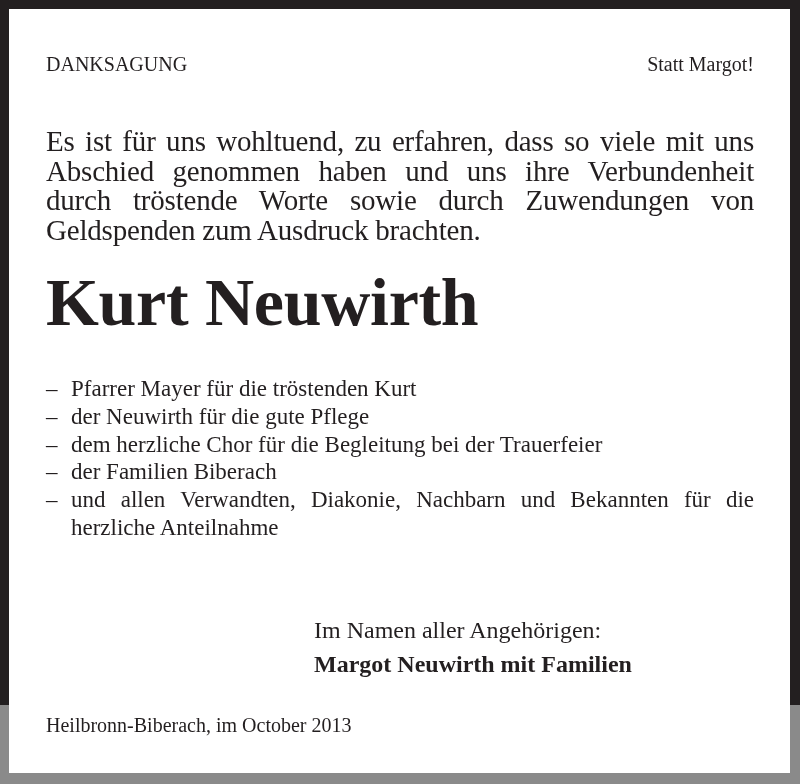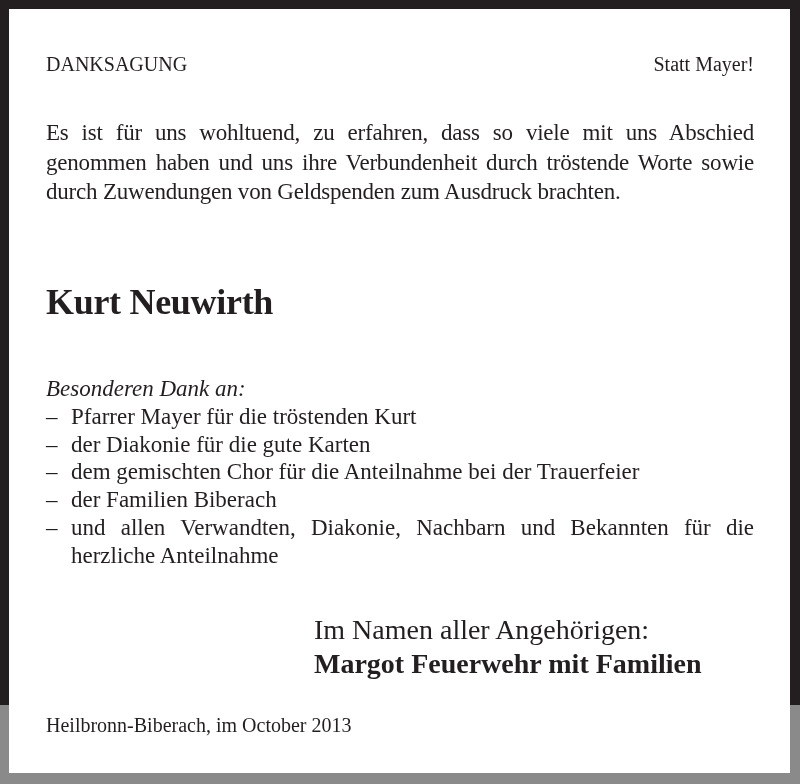--- a/index.html
+++ b/index.html
@@ -30,104 +30,103 @@
     }
     .head-row {
       position: absolute;
       top: 41px; left: 0; width: 708px;
       font-size: 20px;
       line-height: 28px;
       display: flex; justify-content: space-between;
     }
     .intro {
       position: absolute;
-      top: 109px; left: 0; width: 708px;
-      font-size: 23px;
+      top: 118px; left: 0; width: 708px;
+      font-size: 29px;
       line-height: 29.5px;
       text-align: justify;
       text-align-last: left;
       letter-spacing: -0.2px;
     }
     .name {
       position: absolute;
       top: 258px; left: 0;
-      font-size: 36px;
+      font-size: 68px;
       font-weight: bold;
       line-height: 70px;
       letter-spacing: -0.3px;
     }
     .thanks {
       position: absolute;
       top: 366px; left: 0; width: 708px;
       font-size: 23px;
       line-height: 27.8px;
     }
     .thanks-title { font-style: italic; }
     .thanks ul { list-style: none; margin: 0; padding: 0; }
     .thanks li { display: flex; }
     .thanks .dash { width: 25px; flex: 0 0 25px; }
     .thanks .txt { flex: 1; text-align: justify; text-align-last: left; }
     .sign {
       position: absolute;
       top: 604px; left: 268px;
-      font-size: 28px;
+      font-size: 24px;
       line-height: 34px;
     }
     .sign .who { font-weight: bold; }
     .place {
       position: absolute;
       top: 702px; left: 0;
       font-size: 20px;
       line-height: 28px;
     }
   </style>
 </head>
 <body>
 
 <div class="frame">
   <div class="paper">
     <div class="content">
 
       <div class="head-row">
         <span>DANKSAGUNG</span>
-        <span>Statt Mayer!</span>
+        <span>Statt Margot!</span>
       </div>
 
       <div class="intro">Es ist für uns wohltuend, zu erfahren, dass so viele mit uns Ab­schied genommen haben und uns ihre Verbundenheit durch tröstende Worte sowie durch Zuwendungen von Geldspenden zum Ausdruck brachten.</div>
 
       <div class="name">Kurt Neuwirth</div>
 
       <div class="thanks">
-        <div class="thanks-title">Besonderen Dank an:</div>
         <ul>
           <li>
             <span class="dash">–</span>
             <span class="txt">Pfarrer Mayer für die tröstenden Kurt</span>
           </li>
           <li>
             <span class="dash">–</span>
-            <span class="txt">der Diakonie für die gute Karten</span>
+            <span class="txt">der Neuwirth für die gute Pflege</span>
           </li>
           <li>
             <span class="dash">–</span>
-            <span class="txt">dem gemischten Chor für die Anteilnahme bei der Trauerfeier</span>
+            <span class="txt">dem herzliche Chor für die Begleitung bei der Trauerfeier</span>
           </li>
           <li>
             <span class="dash">–</span>
             <span class="txt">der Familien Biberach</span>
           </li>
           <li>
             <span class="dash">–</span>
             <span class="txt">und allen Verwandten, Diakonie, Nachbarn und Bekannten für die herzliche Anteilnahme</span>
           </li>
         </ul>
       </div>
 
       <div class="sign">
         <div>Im Namen aller Angehörigen:</div>
-        <div class="who">Margot Feuerwehr mit Familien</div>
+        <div class="who">Margot Neuwirth mit Familien</div>
       </div>
 
       <div class="place">Heilbronn-Biberach, im October 2013</div>
 
     </div>
   </div>
 </div>
 
 </body></html>

